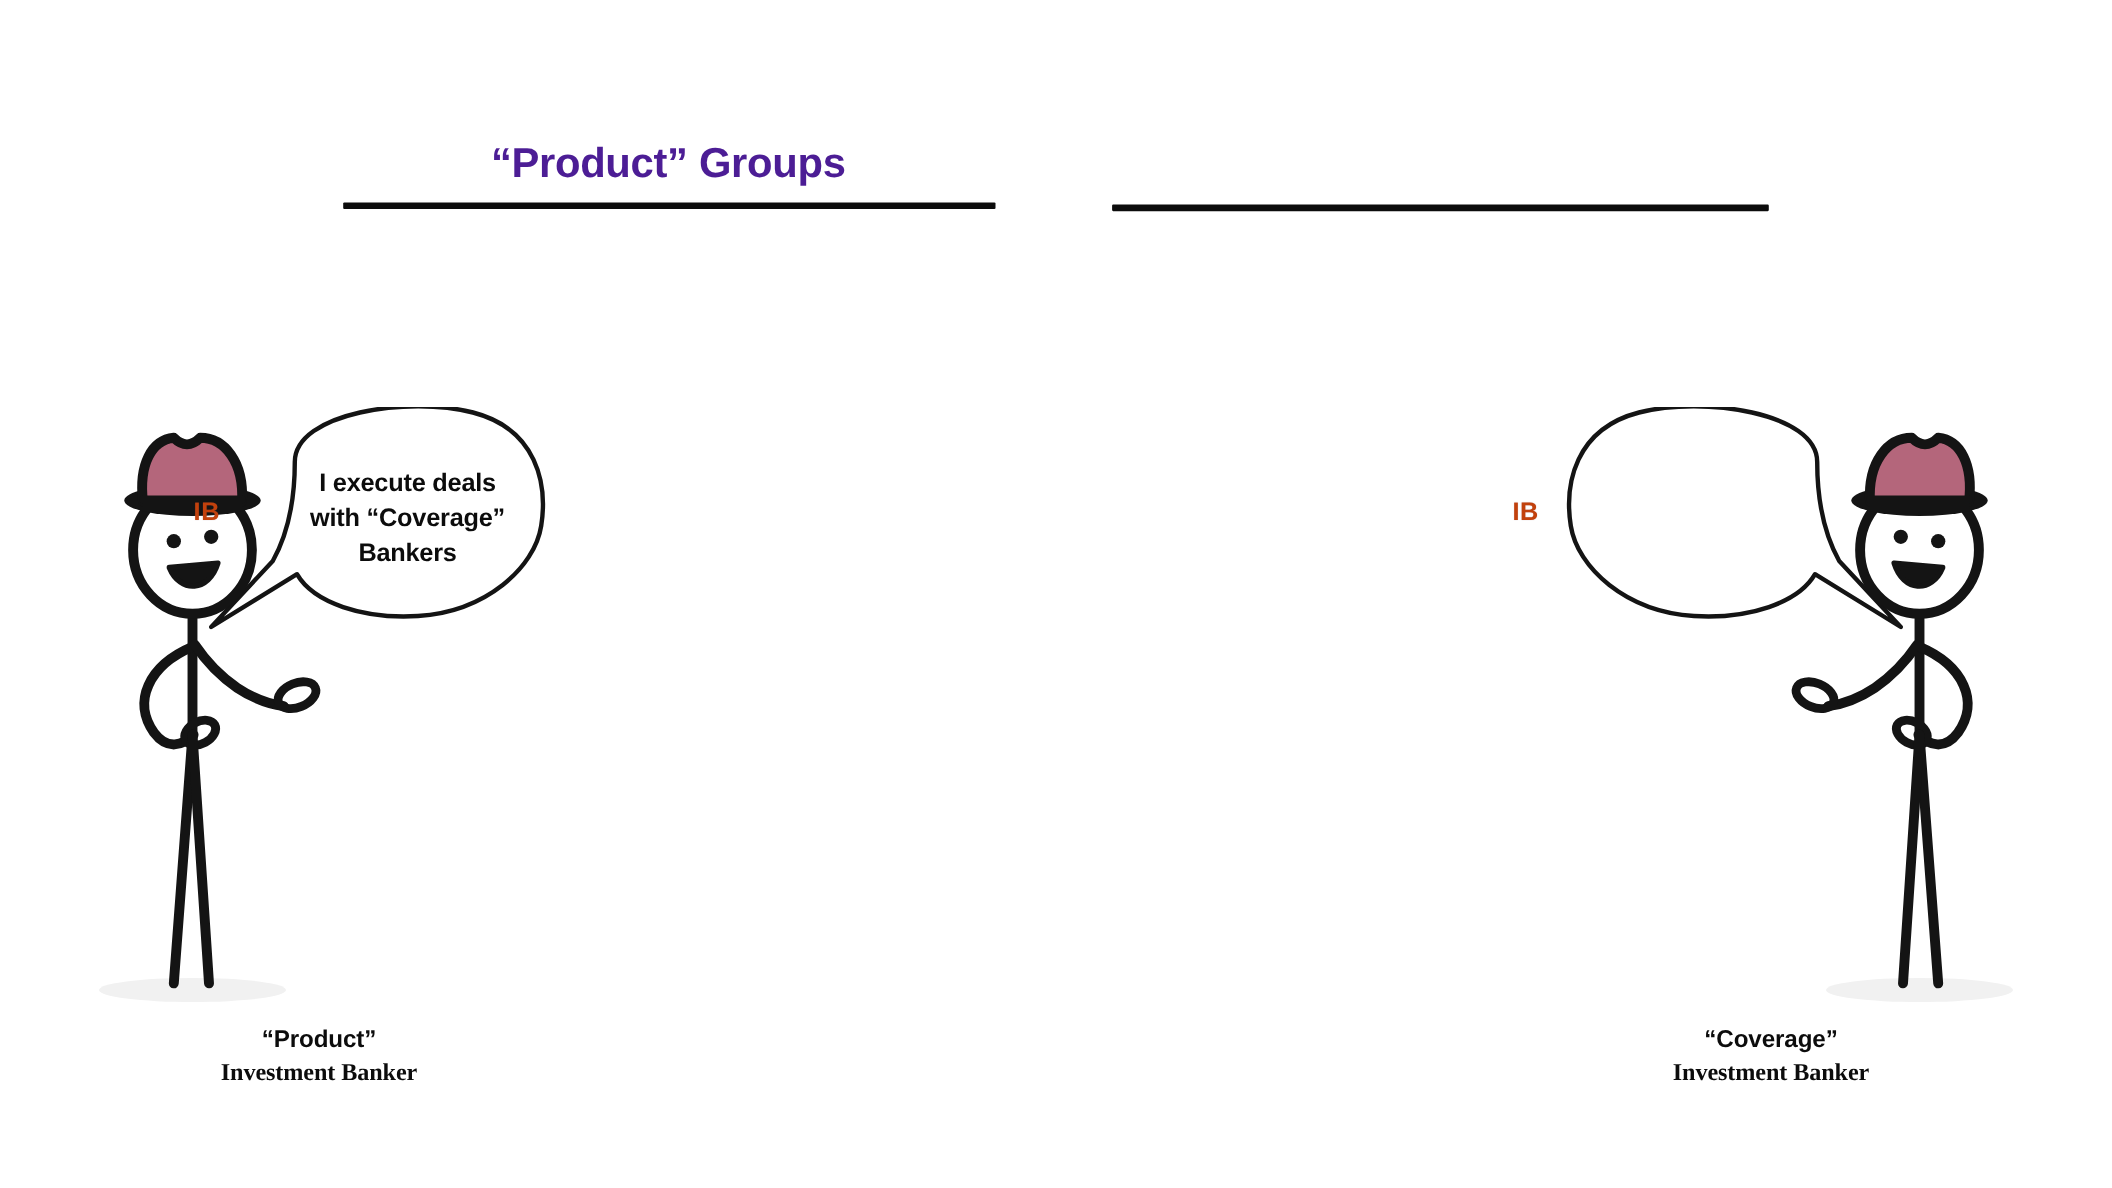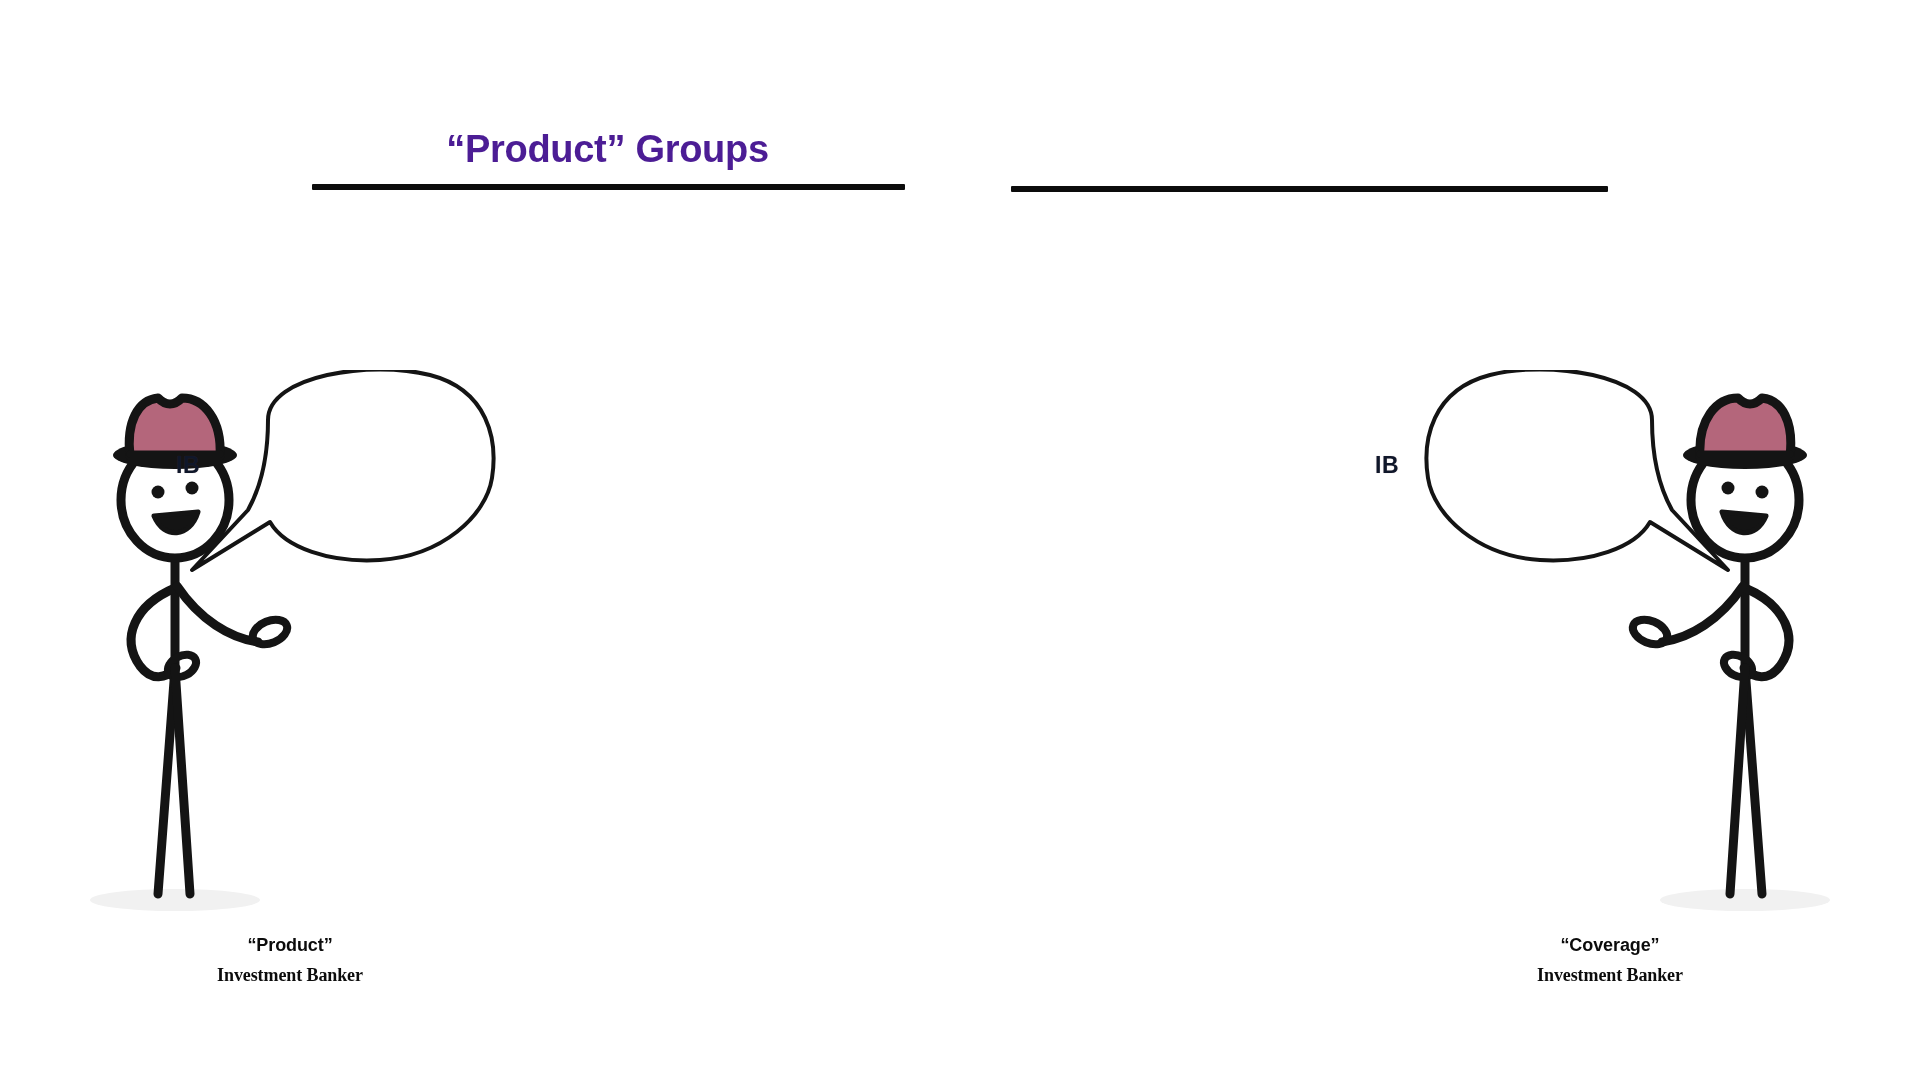--- a/index.html
+++ b/index.html
@@ -76,33 +76,33 @@
     letter-spacing: -0.2px;
   }
   .bubble-text-left  { left: 168px; top: 52px;  width: 245px; }
   .bubble-text-right { left: 84px;  top: 68px;  width: 245px; }
 
   
   .hat-badge {
     position: absolute;
     font-weight: 800;
     font-size: 23px;
-    color: #0f172a;
+    color: #c2410c;
     letter-spacing: 0.5px;
     text-shadow: 0 0 1px rgba(120,60,75,0.35);
   }
   .hat-badge-left  { left: 96px;  top: 82px; }
   .hat-badge-right { left: 55px;  top: 82px; }
 
   
   .caption {
     position: absolute;
     text-align: center;
     font-weight: 700;
-    font-size: 18px;
+    font-size: 22px;
     line-height: 30px;
     color: #0c0c0c;
     letter-spacing: -0.1px;
     width: 360px;
   }
   .caption-left  { left: 30px;  top: 560px; }
   .caption-right { left: 110px; top: 560px; }
   .caption .line2 { display: block; font-family: Liberation Serif, serif; }
 </style>
 </head>
@@ -151,20 +151,25 @@
       <ellipse cx="95" cy="85" rx="62" ry="14" fill="#141414"></ellipse>
 
       <path d="M 50 86
                C 46 52, 58 30, 78 28
                C 86 36, 94 36, 102 28
                C 124 28, 142 50, 140 86 Z" fill="#b4667b" stroke="#141414" stroke-width="9" stroke-linejoin="round"></path>
 
       <path d="M 50 84 L 140 84" stroke="#141414" stroke-width="7" stroke-linecap="round"></path>
     </svg>
 
+    <div class="bubble-text bubble-text-left">
+      <span>I execute deals</span><br>
+      <span>with “Coverage”</span><br>
+      <span>Bankers</span>
+    </div>
 
     <div class="hat-badge hat-badge-left">IB</div>
 
     <div class="caption caption-left">
       <span>“Product”</span>
       <span class="line2">Investment Banker</span>
     </div>
   </div>
 
   <div class="figure figure-right">

